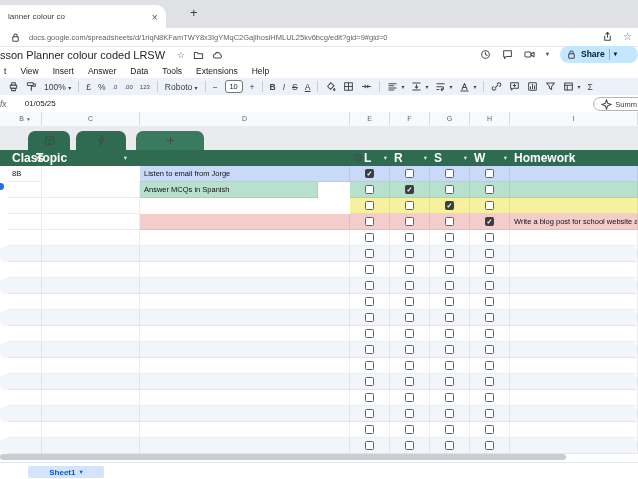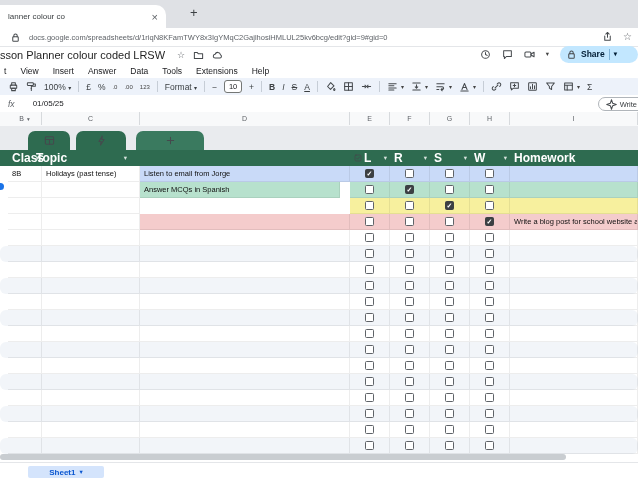--- a/index.html
+++ b/index.html
@@ -41,21 +41,21 @@
   .toolbar .sep{width:1px;height:11px;background:#c6cdd6;}
   .toolbar .tsz{width:16px;height:11px;border:1px solid #747775;border-radius:3px;background:#fff;
                 font-size:7.5px;color:#202124;text-align:center;line-height:11px;}
   .toolbar .cdn{font-size:6px;color:#444;}
   .tb-b{font-weight:bold;} .tb-i{font-style:italic;} .tb-s{text-decoration:line-through;}
   .tb-a{text-decoration:underline;}
 
   
   .fbar{left:0;top:95px;width:638px;height:17px;background:#fff;border-bottom:1px solid #e0e3e7;
         display:flex;align-items:center;}
-  .fx{font-size:8.5px;font-style:italic;color:#5f6368;margin-left:8px;}
+  .fx{font-size:8.5px;font-style:italic;color:#5f6368;}
   .fval{font-size:8px;color:#202124;margin-left:18px;}
   .summ{position:absolute;right:-10px;top:2px;height:12px;border:1px solid #b0b5ba;border-radius:7px;
         display:flex;align-items:center;gap:3px;padding:0 10px 0 7px;background:#fff;}
   .summ span{font-size:7.5px;color:#3c4043;}
 
   
   .letters{left:0;top:112px;width:638px;height:14px;background:#f8f9fa;border-bottom:1px solid #c7cacd;}
   .colletter{position:absolute;top:0;height:13px;border-right:1px solid #d7dadd;
              font-size:7px;color:#5f6368;display:flex;align-items:center;justify-content:center;gap:3px;}
 
@@ -192,21 +192,21 @@
       </svg>
     </span>
   <span class="t"><span>100%</span> <span style="font-size:6px">▾</span></span>
   <span class="sep"></span>
   <span class="t">£</span>
   <span class="t">%</span>
   <span class="t cdn">.0</span>
   <span class="t cdn">.00</span>
   <span class="t cdn">123</span>
   <span class="sep"></span>
-  <span class="t"><span>Format</span> <span style="font-size:6px">▾</span></span>
+  <span class="t"><span>Roboto</span> <span style="font-size:6px">▾</span></span>
   <span class="sep"></span>
   <span class="t">−</span>
   <span class="tsz">10</span>
   <span class="t">+</span>
   <span class="sep"></span>
   <span class="t tb-b">B</span>
   <span class="t tb-i">I</span>
   <span class="t tb-s">S</span>
   <span class="t tb-a">A</span>
   <span class="sep"></span>
@@ -290,21 +290,21 @@
 
 <div class="abs fbar">
   <span class="fx">fx</span>
   <span class="fval">01/05/25</span>
   <span class="summ">
     <span>
         <svg width="11" height="11" viewBox="0 0 12 12">
           <path d="M6 .8 7.3 4.7 11.2 6 7.3 7.3 6 11.2 4.7 7.3.8 6 4.7 4.7z" fill="#1a73e8" stroke="none"></path>
         </svg>
       </span>
-    <span>Write</span>
+    <span>Summ</span>
   </span>
 </div>
 
 <div class="abs letters" id="letters">
     <div class="colletter" style="left: 8px; width: 33px;">
       <span>B</span>
       <span style="font-size:5.5px">▾</span>
     </div>
     <div class="colletter" style="left: 42px; width: 97px;">
       <span>C</span>
@@ -387,44 +387,41 @@
         <span class="chev">▾</span>
       </div>
       <div class="hcell" style="left: 510px; width: 128px;">
         <span class="lbl">Homework</span>
       </div>
     </div>
     <div class="trow">
       <div class="tcell" style="left: 8px; width: 34px;">
         <span class="txt">8B</span>
       </div>
-      <div class="tcell" style="left: 42px; width: 98px;">
-        <span class="txt">Holidays (past tense)</span>
-      </div>
       <div class="tcell" style="left: 140px; width: 210px; background: rgb(201, 218, 248);">
         <span class="txt">Listen to email from Jorge</span>
       </div>
       <div class="tcell" style="left: 350px; width: 40px; background: rgb(201, 218, 248);">
         <div class="cbx on">✓</div>
       </div>
       <div class="tcell" style="left: 390px; width: 40px; background: rgb(201, 218, 248);">
         <div class="cbx"></div>
       </div>
       <div class="tcell" style="left: 430px; width: 40px; background: rgb(201, 218, 248);">
         <div class="cbx"></div>
       </div>
       <div class="tcell" style="left: 470px; width: 40px; background: rgb(201, 218, 248);">
         <div class="cbx"></div>
       </div>
       <div class="tcell" style="left: 510px; width: 128px; background: rgb(201, 218, 248);"></div>
     </div>
     <div class="trow">
       <div class="tcell" style="left: 8px; width: 34px;"></div>
       <div class="tcell" style="left: 42px; width: 98px;"></div>
-      <div class="tcell" style="left: 140px; width: 200px; background: rgb(183, 225, 205);">
+      <div class="tcell" style="left: 140px; width: 178px; background: rgb(183, 225, 205);">
         <span class="txt">Answer MCQs in Spanish</span>
       </div>
       <div class="tcell" style="left: 350px; width: 40px; background: rgb(183, 225, 205);">
         <div class="cbx"></div>
       </div>
       <div class="tcell" style="left: 390px; width: 40px; background: rgb(183, 225, 205);">
         <div class="cbx on">✓</div>
       </div>
       <div class="tcell" style="left: 430px; width: 40px; background: rgb(183, 225, 205);">
         <div class="cbx"></div>

